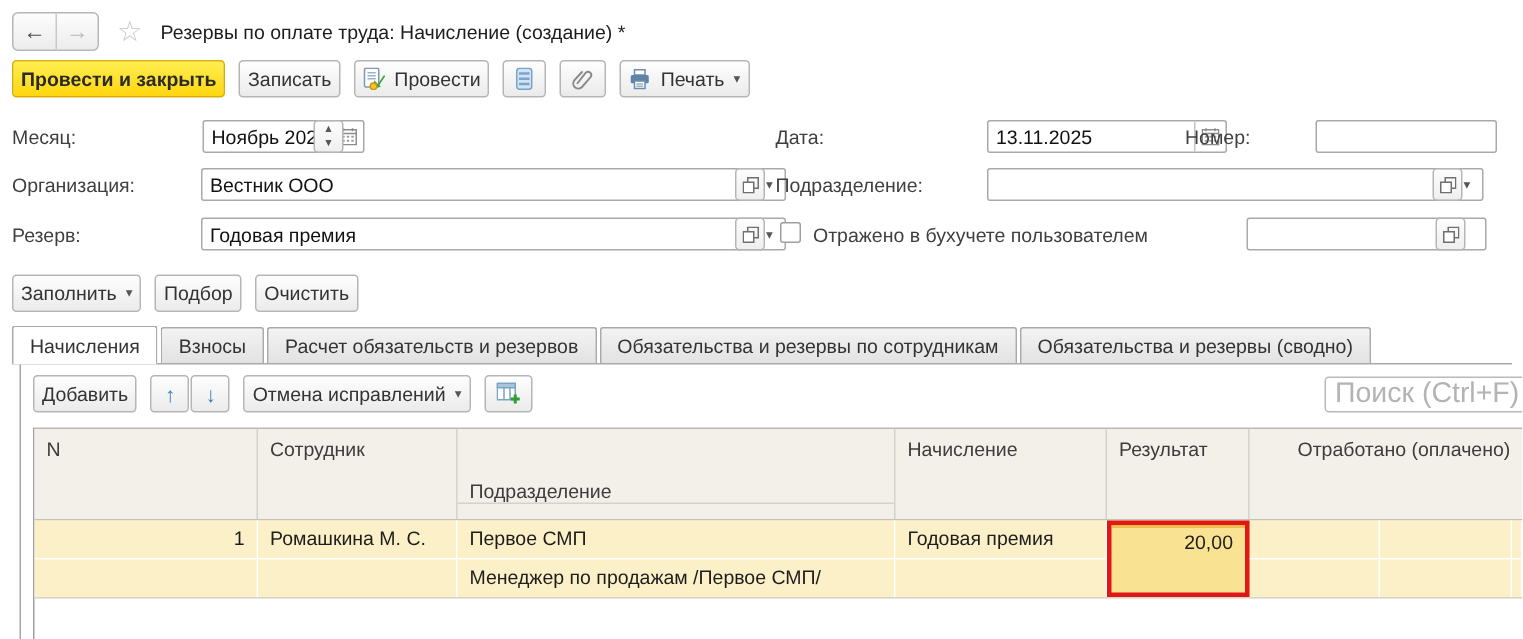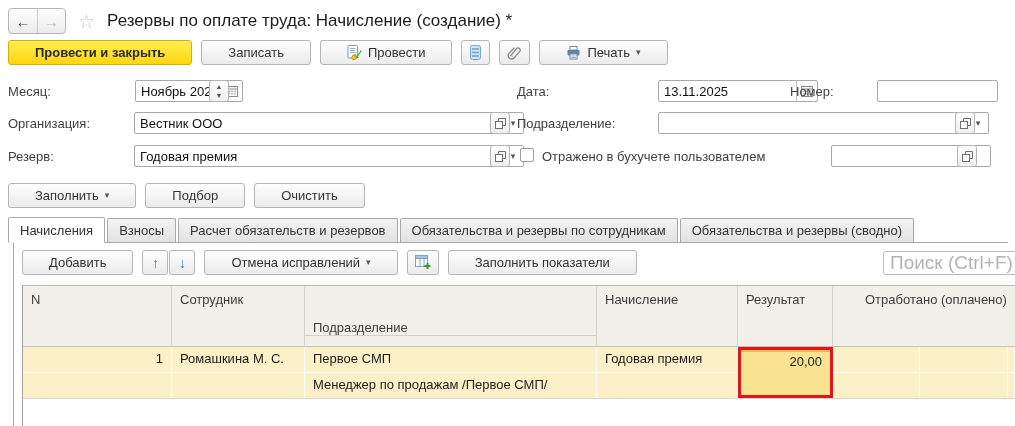--- a/index.html
+++ b/index.html
@@ -8,26 +8,26 @@
     position:relative; width:1015px; height:426px; background:#fff;
     font-family:"Liberation Sans","DejaVu Sans",sans-serif; font-size:13px; color:#333;
     overflow:hidden;
   }
   
   .titlebar { position:absolute; top:8px; left:8px; height:26px; display:flex; align-items:center; }
   .navgroup { display:flex; border:1px solid #b5b5b5; border-radius:4px; overflow:hidden; background:linear-gradient(#fdfdfd,#ececec); }
   .navbtn { width:28px; height:24px; display:flex; align-items:center; justify-content:center; font-size:15px; color:#4a4a4a; cursor:pointer; }
   .navbtn.fwd { border-left:1px solid #c9c9c9; color:#b9b9b9; }
   .star { margin-left:12px; font-size:19px; color:#c4c7cc; line-height:1; }
-  .doc-title { margin-left:12px; font-size:17px; color:#1c1c1c; white-space:nowrap; }
+  .doc-title { margin-left:12px; font-size:13px; color:#1c1c1c; white-space:nowrap; }
   
   .toolbar { position:absolute; top:40px; left:8px; display:flex; align-items:center; gap:9px; }
   .btn {
     height:25px; display:inline-flex; align-items:center; justify-content:center; gap:6px;
-    padding:0 26px; background:linear-gradient(#fefefe,#ebebeb);
+    padding:0 5px; background:linear-gradient(#fefefe,#ebebeb);
     border:1px solid #b5b5b5; border-radius:3px; color:#333; cursor:pointer; white-space:nowrap;
   }
   .btn.primary { background:linear-gradient(#ffee52,#ffd60f); border-color:#d9b001; font-weight:bold; color:#2b2b2b; }
   .btn.iconic { padding:0 7px; }
   .caret { font-size:9px; color:#555; line-height:1; }
   
   .lbl { position:absolute; color:#3f3f3f; white-space:nowrap; }
   .field {
     position:absolute; height:22px; background:#fff; border:1px solid #a9a9a9; border-radius:2px;
     display:flex; align-items:center; overflow:hidden;margin-left:36px;
@@ -310,23 +310,20 @@
             <rect x="0.5" y="0.5" width="12" height="3" fill="#a9c4dd" stroke="#7aa3c8"></rect>
             <line x1="5" y1="3.5" x2="5" y2="11.5" stroke="#7aa3c8"></line>
             <line x1="9" y1="3.5" x2="9" y2="11.5" stroke="#7aa3c8"></line>
             <g stroke="#2f9e2f" stroke-width="2">
               <line x1="12.5" y1="8" x2="12.5" y2="14"></line>
               <line x1="9.5" y1="11" x2="15.5" y2="11"></line>
             </g>
           </svg>
       </span>
     </div>
-    <div class="btn">
-        <span>Заполнить показатели</span>
-      </div>
   </div>
   <input class="search" placeholder="Поиск (Ctrl+F)" style="">
 
   <div class="gridwrap">
     <div class="gridrow ghead">
       <div class="cell">N</div>
       <div class="cell">Сотрудник</div>
       <div class="cell split">
         <div class="half top">Подразделение</div>
         <div class="half">Должность</div>

